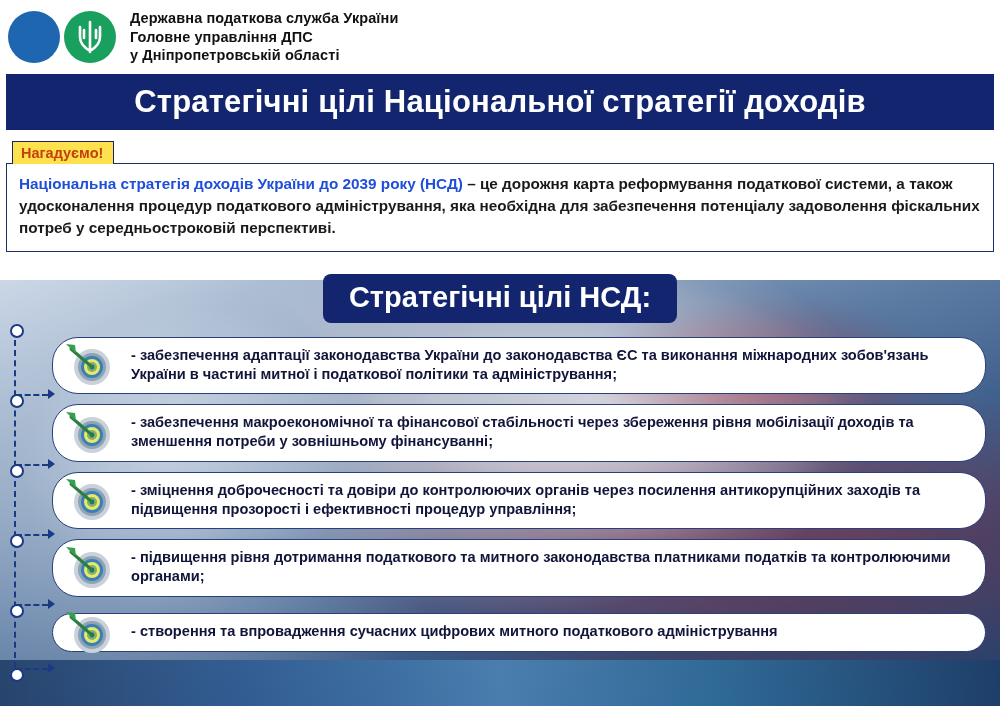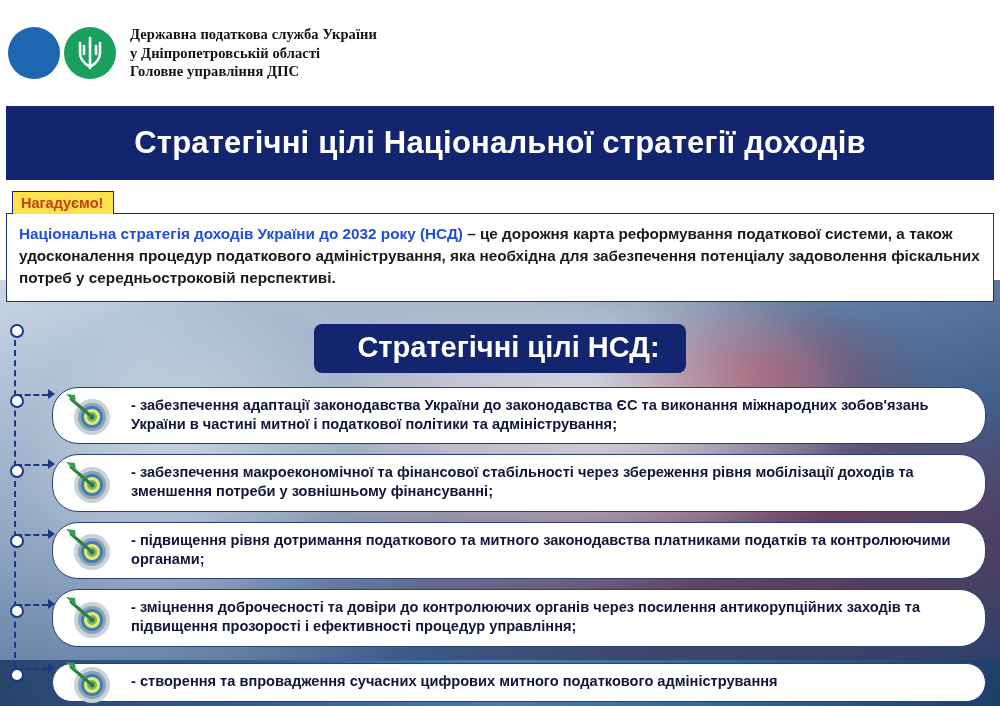--- a/index.html
+++ b/index.html
@@ -62,27 +62,26 @@
     width: 1000px; height: 46px;
     background: linear-gradient(90deg, #1d3a63 0%, #2c5a92 25%, #4e86b8 50%, #2f6f9c 72%, #1c3e68 100%);
     opacity: .85;
     z-index: 0;
   }
 
   
   .header {
     position: relative;
     z-index: 3;
-    height: 106px;
+    height: 74px;
     background: #ffffff;
     display: flex;
     align-items: center;
     padding: 0 0 0 8px;
     box-sizing: border-box;
-    font-family: Liberation Serif, serif;
   }
   .logo-wrap {
     display: flex;
     align-items: center;
     gap: 4px;
     margin-right: 14px;
   }
   .logo-circle-blue {
     width: 52px; height: 52px;
     border-radius: 50%;
@@ -110,21 +109,21 @@
     letter-spacing: .1px;
     white-space: nowrap;
   }
 
   
   .title-banner {
     position: relative;
     z-index: 3;
     margin: 0 6px;
     background: #12256e;
-    height: 74px;
+    height: 56px;
     display: flex;
     align-items: center;
     justify-content: center;
   }
   .title-banner .title-text {
     color: #ffffff;
     font-size: 31px;
     font-weight: bold;
     letter-spacing: .2px;
     white-space: nowrap;
@@ -171,21 +170,21 @@
     z-index: 3;
     display: flex;
     justify-content: center;
     margin-top: 22px;
   }
   .goals-heading {
     background: #12256e;
     color: #ffffff;
     font-size: 29px;
     font-weight: bold;
-    padding: 7px 26px 9px 43px;
+    padding: 7px 26px 9px 26px;
     border-radius: 8px;
   }
 
   
   .goals-list {
     position: relative;
     z-index: 3;
     margin-top: 14px;
   }
   .goal-row {
@@ -271,33 +270,33 @@
   <div class="logo-wrap">
     <div class="logo-circle-blue"></div>
     <div class="logo-circle-green">
       <svg width="30" height="34" viewBox="0 0 30 34" aria-hidden="true">
         <path d="M15 2 L15 32 M5 7 L5 17 C5 24 10 28 15 31 C20 28 25 24 25 17 L25 7 M9 10 L9 18 M21 10 L21 18" stroke="#ffffff" stroke-width="2.6" fill="none" stroke-linecap="round"></path>
       </svg>
     </div>
   </div>
   <div class="org-lines">
     <div class="org-line">Державна податкова служба України</div>
+    <div class="org-line">Головне управління ДПС</div>
     <div class="org-line">у Дніпропетровській області</div>
-    <div class="org-line">Головне управління ДПС</div>
   </div>
 </div>
 
 <div class="title-banner">
   <div class="title-text">Стратегічні цілі Національної стратегії доходів</div>
 </div>
 
 <div class="reminder-zone">
   <div class="reminder-label">Нагадуємо!</div>
   <div class="reminder-box">
-    <div class="reminder-text"><span class="hl">Національна стратегія доходів України до 2032 року (НСД)</span><span> – це дорожня карта реформування податкової системи, а також удосконалення процедур податкового адміністрування, яка необхідна для забезпечення потенціалу задоволення фіскальних потреб у середньостроковій перспективі.</span></div>
+    <div class="reminder-text"><span class="hl">Національна стратегія доходів України до 2039 року (НСД)</span><span> – це дорожня карта реформування податкової системи, а також удосконалення процедур податкового адміністрування, яка необхідна для забезпечення потенціалу задоволення фіскальних потреб у середньостроковій перспективі.</span></div>
   </div>
 </div>
 
 <div class="goals-heading-wrap">
   <div class="goals-heading">Стратегічні цілі НСД:</div>
 </div>
 
 <div class="rail">
   <div class="rail-node" style="top:-6px;"></div>
   <div class="rail-node" style="top:64px;"></div>
@@ -356,37 +355,37 @@
       <ellipse cx="34" cy="26" rx="18" ry="18" fill="#c9d2da"></ellipse>
       <ellipse cx="34" cy="26" rx="14" ry="14" fill="#8fa3b4"></ellipse>
       <ellipse cx="34" cy="26" rx="11" ry="11" fill="#3a7fb5"></ellipse>
       <ellipse cx="34" cy="26" rx="8" ry="8" fill="#e8e86a"></ellipse>
       <ellipse cx="34" cy="26" rx="5" ry="5" fill="#7fb36a"></ellipse>
       <ellipse cx="34" cy="26" rx="2.4" ry="2.4" fill="#2f5f8f"></ellipse>
       <path d="M34 26 L13 8" stroke="#2a7f3f" stroke-width="3" stroke-linecap="round"></path>
       <path d="M13 8 L8 3 L17 4 L18 12 Z" fill="#34a04e"></path>
     </svg>
     <div class="goal-card">
-      <span class="goal-text">- підвищення рівня дотримання податкового та митного законодавства платниками податків та контролюючими органами;</span>
+      <span class="goal-text">- зміцнення доброчесності та довіри до контролюючих органів через посилення антикорупційних заходів та підвищення прозорості і ефективності процедур управління;</span>
     </div>
   </div>
 
   <div class="goal-row">
     <svg class="target-icon" viewBox="0 0 62 48" aria-hidden="true">
       <ellipse cx="34" cy="26" rx="18" ry="18" fill="#c9d2da"></ellipse>
       <ellipse cx="34" cy="26" rx="14" ry="14" fill="#8fa3b4"></ellipse>
       <ellipse cx="34" cy="26" rx="11" ry="11" fill="#3a7fb5"></ellipse>
       <ellipse cx="34" cy="26" rx="8" ry="8" fill="#e8e86a"></ellipse>
       <ellipse cx="34" cy="26" rx="5" ry="5" fill="#7fb36a"></ellipse>
       <ellipse cx="34" cy="26" rx="2.4" ry="2.4" fill="#2f5f8f"></ellipse>
       <path d="M34 26 L13 8" stroke="#2a7f3f" stroke-width="3" stroke-linecap="round"></path>
       <path d="M13 8 L8 3 L17 4 L18 12 Z" fill="#34a04e"></path>
     </svg>
     <div class="goal-card">
-      <span class="goal-text">- зміцнення доброчесності та довіри до контролюючих органів через посилення антикорупційних заходів та підвищення прозорості і ефективності процедур управління;</span>
+      <span class="goal-text">- підвищення рівня дотримання податкового та митного законодавства платниками податків та контролюючими органами;</span>
     </div>
   </div>
 
   <div class="goal-row">
     <svg class="target-icon" viewBox="0 0 62 48" aria-hidden="true">
       <ellipse cx="34" cy="26" rx="18" ry="18" fill="#c9d2da"></ellipse>
       <ellipse cx="34" cy="26" rx="14" ry="14" fill="#8fa3b4"></ellipse>
       <ellipse cx="34" cy="26" rx="11" ry="11" fill="#3a7fb5"></ellipse>
       <ellipse cx="34" cy="26" rx="8" ry="8" fill="#e8e86a"></ellipse>
       <ellipse cx="34" cy="26" rx="5" ry="5" fill="#7fb36a"></ellipse>

